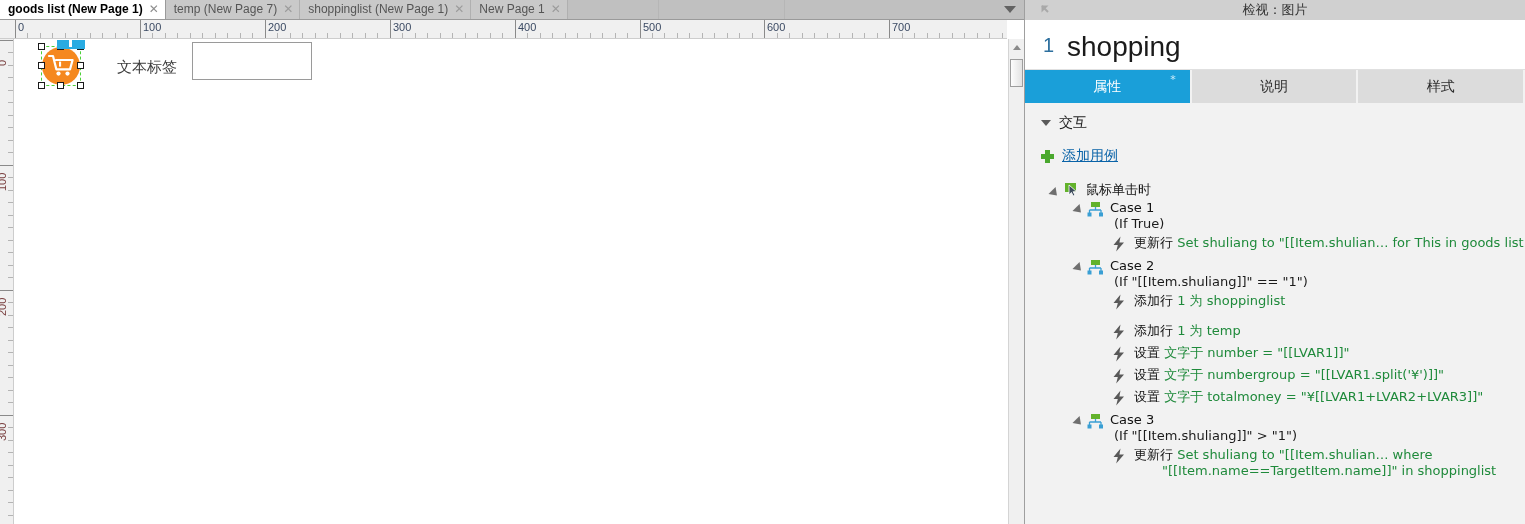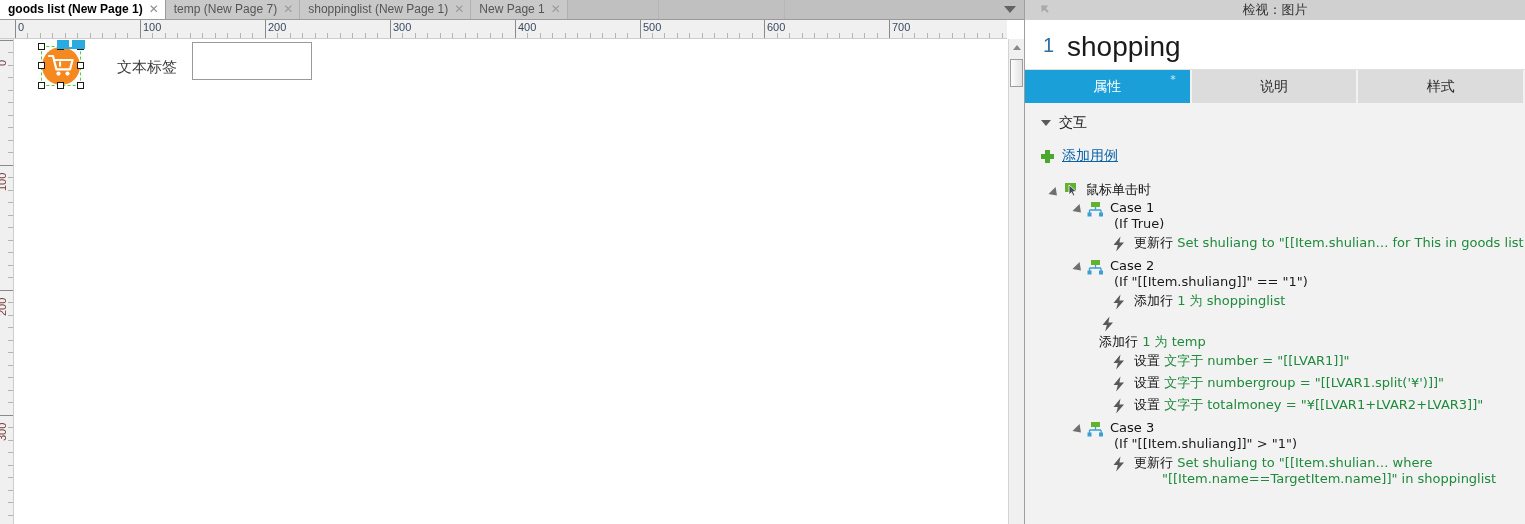--- a/index.html
+++ b/index.html
@@ -659,21 +659,21 @@
           </div>
           <div class="trow" style="padding-left: 74px; margin-top: 2px;">
             <span class="twist-spacer"></span>
             <svg viewBox="0 0 18 18" class="ticon">
               <path d="M10.5 1.5 L3.5 10 L7.8 10 L6.2 16.5 L14 7.6 L9.4 7.6 Z" fill="#595959"></path>
             </svg>
             <div class="tlabel-wrap">
               <div class="tlabel"><span class="black">添加行</span><span class="green"> 1 为 shoppinglist</span></div>
             </div>
           </div>
-          <div class="trow" style="padding-left: 74px; margin-top: 2px; flex-direction: column;">
+          <div class="trow" style="padding-left: 74px; margin-top: 10px;">
             <span class="twist-spacer"></span>
             <svg viewBox="0 0 18 18" class="ticon">
               <path d="M10.5 1.5 L3.5 10 L7.8 10 L6.2 16.5 L14 7.6 L9.4 7.6 Z" fill="#595959"></path>
             </svg>
             <div class="tlabel-wrap">
               <div class="tlabel"><span class="black">添加行</span><span class="green"> 1 为 temp</span></div>
             </div>
           </div>
           <div class="trow" style="padding-left: 74px; margin-top: 2px;">
             <span class="twist-spacer"></span>

